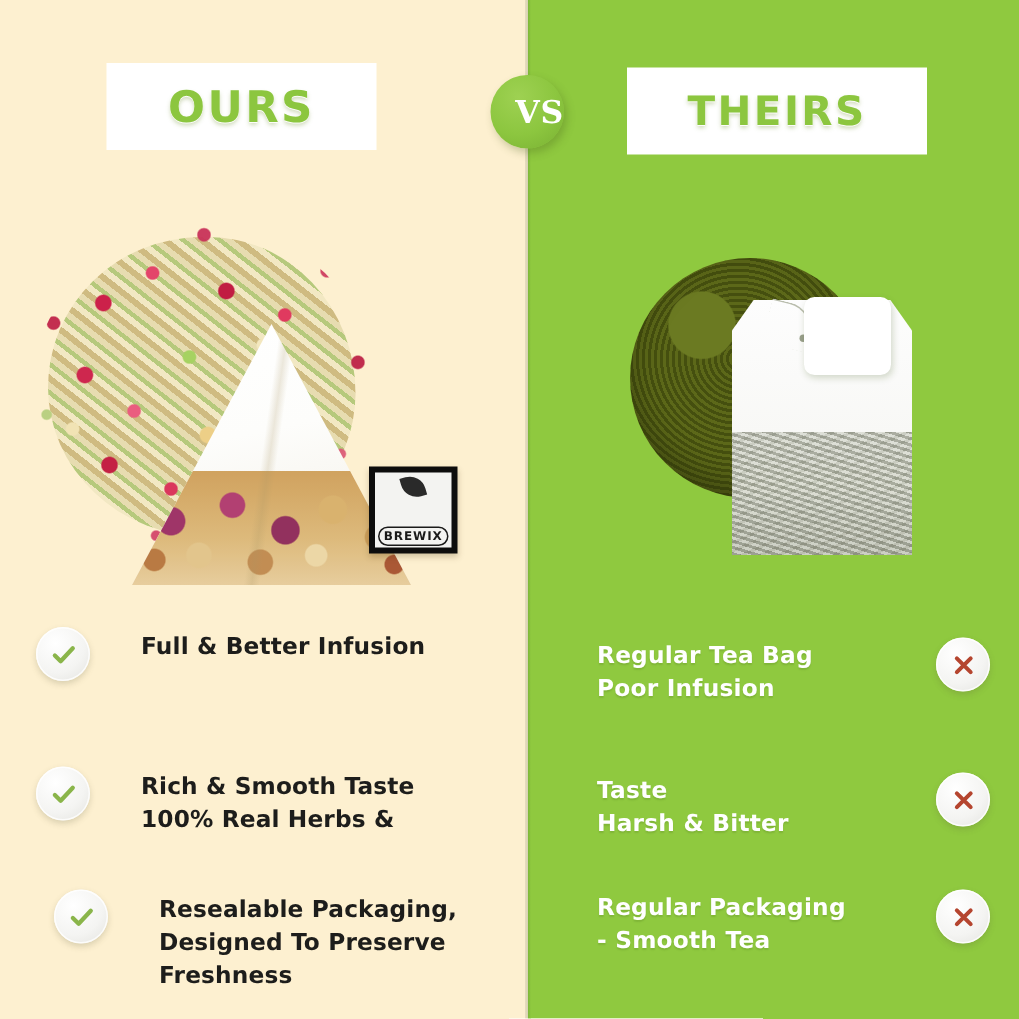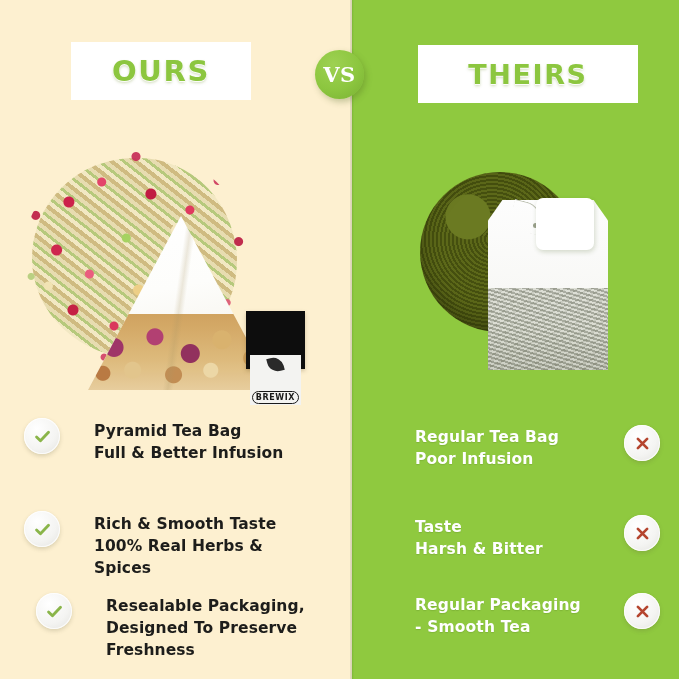--- a/index.html
+++ b/index.html
@@ -59,41 +59,41 @@
   }
   .banner-right::after {
     background: radial-gradient(ellipse at 50% 0%, rgba(40,70,10,0.32) 0%, rgba(40,70,10,0.14) 45%, rgba(40,70,10,0) 72%);
   }
   .banner-left {
     left: 71px; top: 42px;
     width: 180px; height: 58px;
   }
   .banner-right {
     left: 418px; top: 45px;
-    width: 220px; height: 58px;
+    width: 200px; height: 58px;
   }
   .banner-text {
     color: #8cc63f;
     font-weight: bold;
     font-size: 29px;
     letter-spacing: 1.6px;
     text-shadow: 0 1px 0 rgba(255,255,255,0.9), 0 2px 3px rgba(120,150,60,0.35);
   }
   .banner-right .banner-text { font-size: 27px; }
 
   
   .vs-badge {
     position: absolute;
-    left: 315px; top: 50px;
+    left: 327px; top: 50px;
     width: 49px; height: 49px;
     border-radius: 50%;
     background: radial-gradient(circle at 38% 30%, #9ed152 0%, #8cc63f 55%, #79b033 100%);
     display: flex;
     align-items: center;
-    justify-content: center;
+    justify-content: flex-end;
     box-shadow: 2px 3px 6px rgba(70,95,25,0.30);
     z-index: 5;
   }
   .vs-text {
     color: #ffffff;
     font-family: "DejaVu Serif", serif;
     font-weight: bold;
     font-size: 21px;
     letter-spacing: 0.5px;
     line-height: 1;
@@ -203,21 +203,20 @@
     box-shadow: 0 2px 4px rgba(80,60,20,0.25);
   }
   .brand-tag-inner {
     width: 100%; height: 100%;
     background: #f3f3f1;
     display: flex;
     flex-direction: column;
     align-items: center;
     justify-content: center;
     gap: 19px;
-    margin-top: 40px;
   }
   .brand-leaf {
     width: 15px; height: 15px;
     background: #2a2a2a;
     border-radius: 0 72% 0 72%;
     transform: rotate(-16deg);
   }
   .brand-name {
     font-size: 8px;
     font-weight: bold;
@@ -330,21 +329,20 @@
   }
   .x-glyph {
     width: 17px; height: 17px;
     display: block;
   }
 
   .row-text {
     font-size: 15.5px;
     line-height: 1.42;
     font-weight: bold;
-    margin-left: 17px;
   }
   .list-left .row-text {
     color: #1d1d1b;
     margin-left: 34px;
     padding-top: 2px;
     letter-spacing: 0.1px;
   }
   .list-right .row-text {
     color: #ffffff;
     padding-top: 1px;
@@ -398,35 +396,33 @@
 
   <div class="list list-left">
 
     <div class="row" style="top:0px; left:0px;">
       <div class="badge">
         <svg class="check-glyph" viewBox="0 0 24 24" aria-hidden="true">
           <path d="M4.5 12.6 L9.4 17.4 L19.6 6.6" fill="none" stroke="#8ab54a" stroke-width="3.6" stroke-linecap="round" stroke-linejoin="round"></path>
         </svg>
       </div>
       <div class="row-text">
-        <div>Pyramid Tea Bag</div>
         <div>Full &amp; Better Infusion</div>
       </div>
     </div>
 
     <div class="row" style="top:93px; left:0px;">
       <div class="badge">
         <svg class="check-glyph" viewBox="0 0 24 24" aria-hidden="true">
           <path d="M4.5 12.6 L9.4 17.4 L19.6 6.6" fill="none" stroke="#8ab54a" stroke-width="3.6" stroke-linecap="round" stroke-linejoin="round"></path>
         </svg>
       </div>
       <div class="row-text">
         <div>Rich &amp; Smooth Taste</div>
         <div>100% Real Herbs &amp;</div>
-        <div>Spices</div>
       </div>
     </div>
 
     <div class="row" style="top:175px; left:12px;">
       <div class="badge">
         <svg class="check-glyph" viewBox="0 0 24 24" aria-hidden="true">
           <path d="M4.5 12.6 L9.4 17.4 L19.6 6.6" fill="none" stroke="#8ab54a" stroke-width="3.6" stroke-linecap="round" stroke-linejoin="round"></path>
         </svg>
       </div>
       <div class="row-text">

